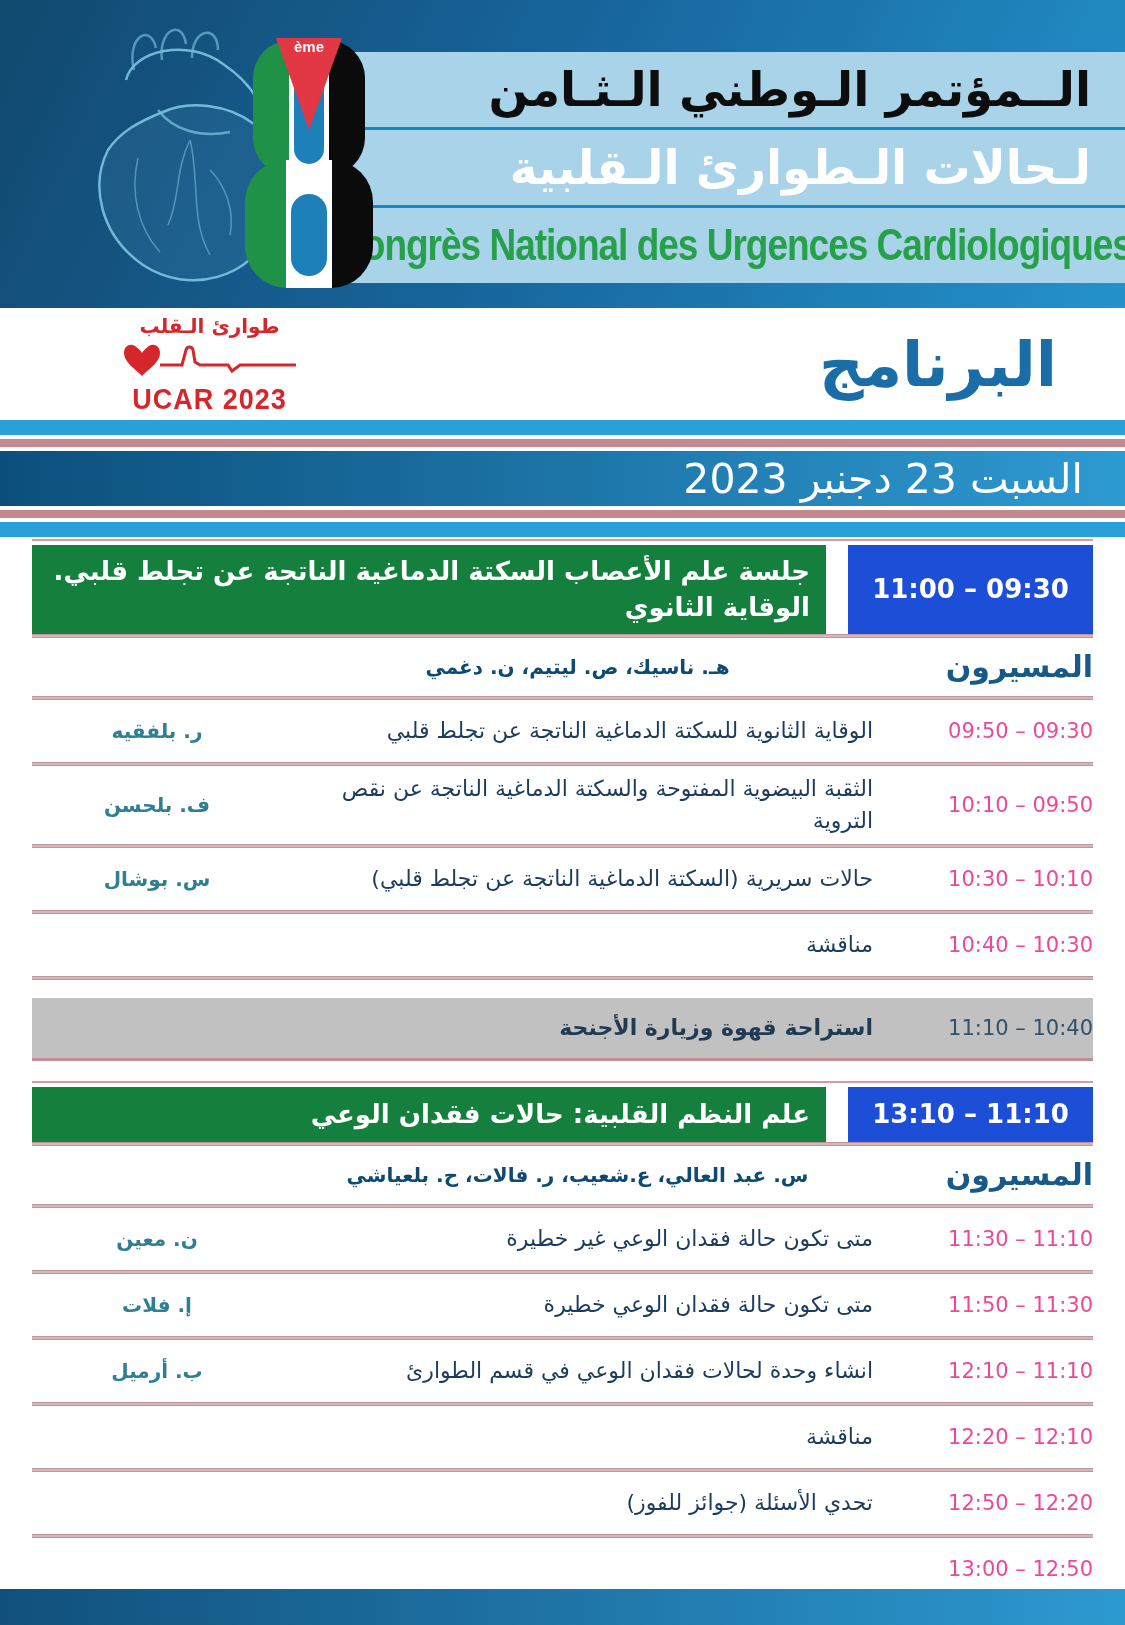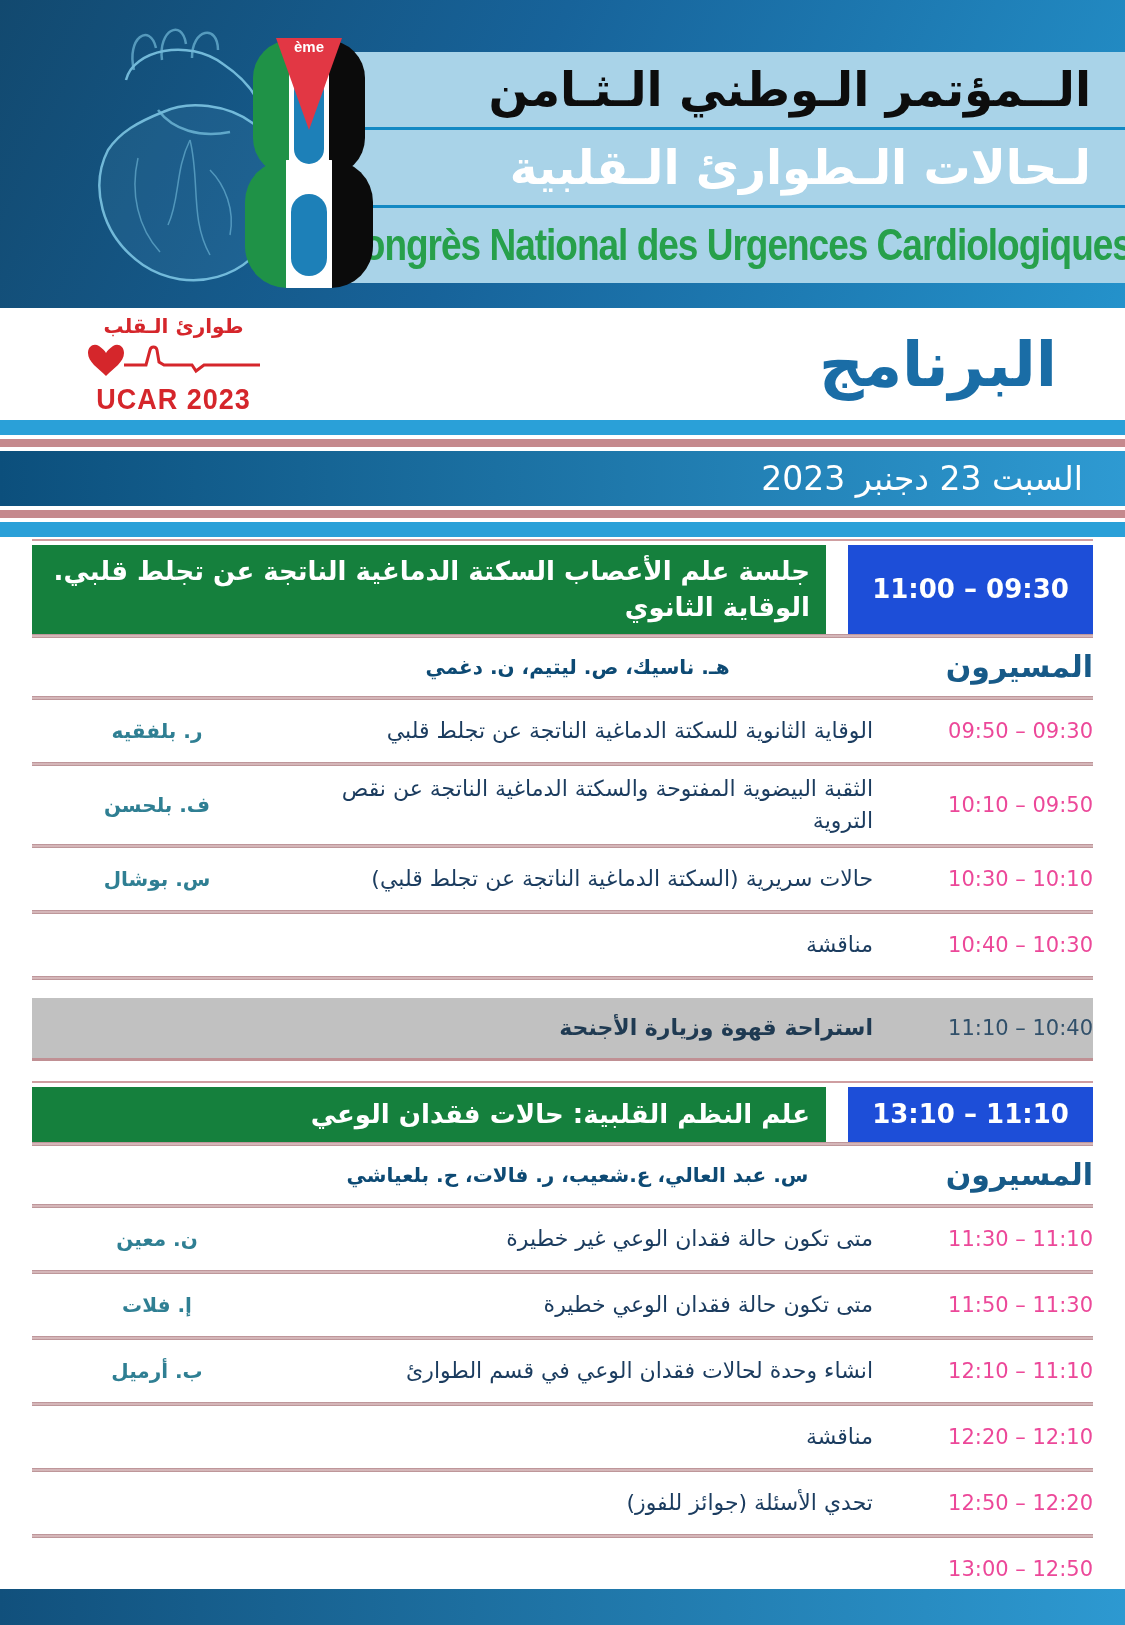--- a/index.html
+++ b/index.html
@@ -23,32 +23,32 @@
   .lobe{position:absolute;background:linear-gradient(90deg,#1f9247 0 32%,#ffffff 32% 68%,#0b0b0b 68% 100%);}
   .lobe.top{left:8px;width:112px;top:4px;height:136px;border-radius:38px;}
   .lobe.bot{left:0;width:128px;top:124px;height:128px;border-radius:42px;}
   .hole{position:absolute;background:#1d80b8;border-radius:20px;}
   .hole.top{left:49px;width:30px;top:40px;height:88px;}
   .hole.bot{left:46px;width:36px;top:158px;height:82px;}
   .tri{position:absolute;left:31px;top:2px;width:66px;height:92px;background:#e23744;clip-path:polygon(0 0,100% 0,50% 100%);display:flex;justify-content:center;}
   .tri span{color:#fff;font-size:15px;font-weight:bold;font-family:"Liberation Sans",sans-serif;}
 
   
-  .logo-band{height:112px;display:flex;align-items:center;justify-content:space-between;padding:0 68px 0 76px;box-sizing:border-box;}
+  .logo-band{height:112px;display:flex;align-items:center;justify-content:space-between;padding:0 68px 0 76px;box-sizing:border-box;margin-left:36px;}
   .ucar{width:195px;text-align:center;color:#d5262b;}
   .ucar-ar{font-size:20px;font-weight:bold;direction:rtl;}
   .ucar-en{font-size:27px;font-weight:800;letter-spacing:1px;font-family:"Liberation Sans",sans-serif;transform:scaleY(1.1);}
   .prog-title{color:#1a6da6;font-size:62px;font-weight:bold;direction:rtl;}
 
   
   .stripe-blue{height:15px;background:#2aa0d8;}
   .stripe-pink{height:8px;background:#c5898d;}
   .gap4{height:4px;}
   .date-band{height:55px;background:linear-gradient(90deg,#0c4f7c,#2e9ad2);display:flex;align-items:center;justify-content:flex-end;padding-right:42px;box-sizing:border-box;}
-  .date-band span{color:#fff;font-size:33px;direction:rtl;margin-left:30px;}
+  .date-band span{color:#fff;font-size:41px;direction:rtl;margin-left:30px;}
 
   
   .content{margin:2px 32px 0 32px;direction:rtl;}
   .hairline{height:2px;background:#cf9ea1;margin-bottom:4px;}
   .session-head{display:flex;align-items:stretch;}
   .sh-time{width:245px;background:#1d4ed8;color:#fff;font-weight:bold;font-size:26px;display:flex;align-items:center;justify-content:center;}
   .sh-gap{width:22px;background:#fff;}
   .sh-title{flex:1;background:#15803d;color:#fff;font-weight:bold;font-size:26px;line-height:1.4;display:flex;align-items:center;padding:8px 16px;box-sizing:border-box;}
   .s1 .sh-title,.s1 .sh-time{min-height:76px;}
   .s2 .sh-title,.s2 .sh-time{min-height:55px;}

